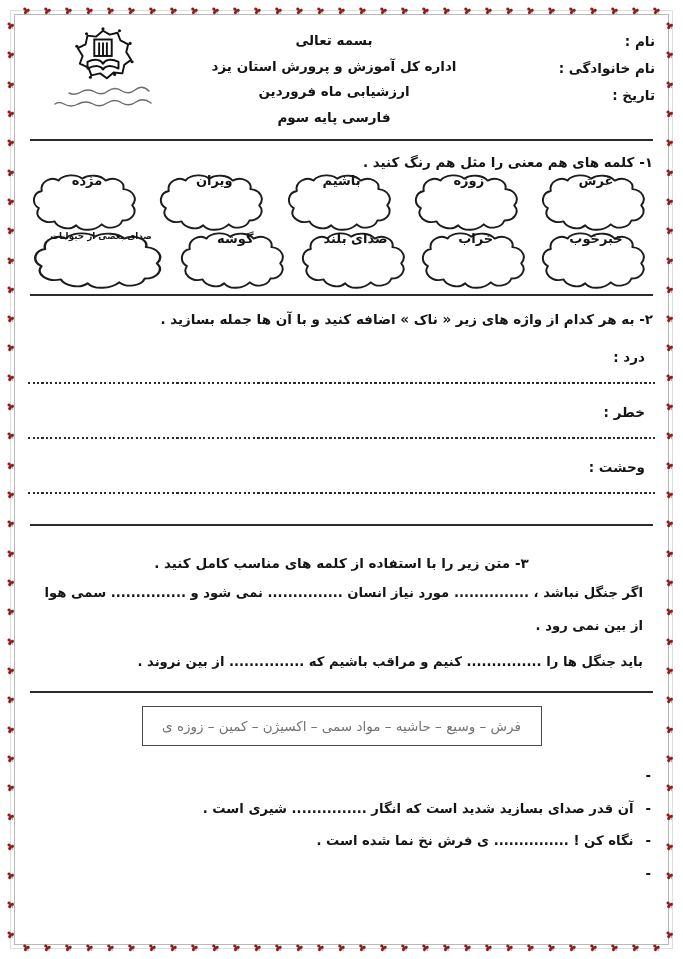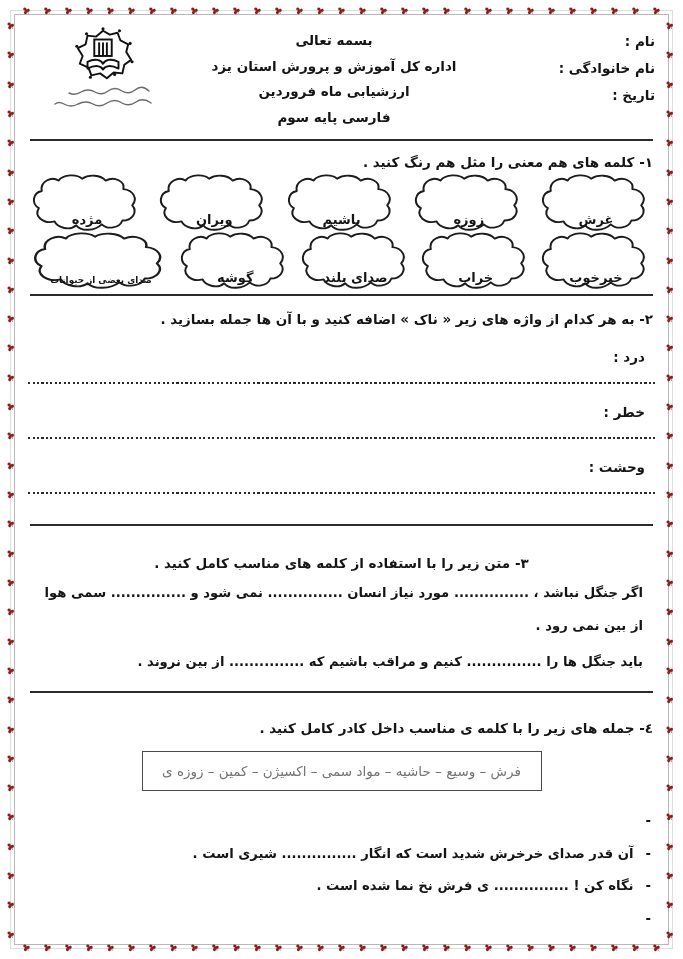--- a/index.html
+++ b/index.html
@@ -32,21 +32,21 @@
   .hlogo svg { display:block; }
 
   .sep { border:none; border-top:2px solid #2b2b2b; margin:0 2px; }
   .sep-hdr { margin-top:9px; }
 
   .qtitle { font-weight:bold; font-size:13.5px; line-height:20px; margin:0 2px; }
   .qt1 { margin-top:11px; }
 
   
   .cloudrow { display:flex; justify-content:space-between; align-items:center; margin:1px 0 0; }
-  .cloud { position:relative; width:118px; height:57px; display:flex; align-items:flex-end; justify-content:center; flex:0 0 auto; }
+  .cloud { position:relative; width:118px; height:57px; display:flex; align-items:flex-start; justify-content:center; flex:0 0 auto; }
   .cloud svg { position:absolute; inset:0; width:100%; height:100%; overflow:visible; }
   .clabel { position:relative; font-weight:bold; font-size:13px; padding-bottom:3px; white-space:nowrap; }
   .cloud-wide { width:146px; }
   .cloud-wide .clabel { font-size:8.8px; }
 
   
   .blank-label { font-weight:bold; font-size:13.5px; margin:20px 10px 0; }
   .dotline { height:3px; margin:16px 0 0;
              background:repeating-linear-gradient(90deg,#2a2a2a 0 2px, transparent 2px 4.5px);
              background-position:0 bottom; background-size:100% 2.5px; background-repeat:no-repeat; }
@@ -331,31 +331,30 @@
     <div class="dotline"></div>
 
     <hr class="sep sep-q2">
 
     <div class="qtitle qt3">٣- متن زیر را با استفاده از کلمه های مناسب کامل کنید .</div>
     <div class="q3line">اگر جنگل نباشد ، ............... مورد نیاز انسان ............... نمی شود و ............... سمی هوا از بین نمی رود .</div>
     <div class="q3line">باید جنگل ها را ............... کنیم و مراقب باشیم که ............... از بین نروند .</div>
 
     <hr class="sep sep-q3">
 
-    <div class="qtitle qt4">٤- جمله های زیر را با کلمه ی مناسب داخل کادر کامل کنید .</div>
 
     <div class="wordbox">فرش – وسیع – حاشیه – مواد سمی – اکسیژن – کمین – زوزه ی</div>
 
     <div class="q4list">
       <div class="q4item">
         <span class="q4dash">-</span>
       </div>
       <div class="q4item">
         <span class="q4dash">-</span>
-        <span>آن قدر صدای خرخرش شدید است که انگار ............... شیری است .</span>
+        <span>آن قدر صدای بسازید شدید است که انگار ............... شیری است .</span>
       </div>
       <div class="q4item">
         <span class="q4dash">-</span>
         <span>نگاه کن ! ............... ی فرش نخ نما شده است .</span>
       </div>
       <div class="q4item">
         <span class="q4dash">-</span>
         <span></span>
       </div>
 

